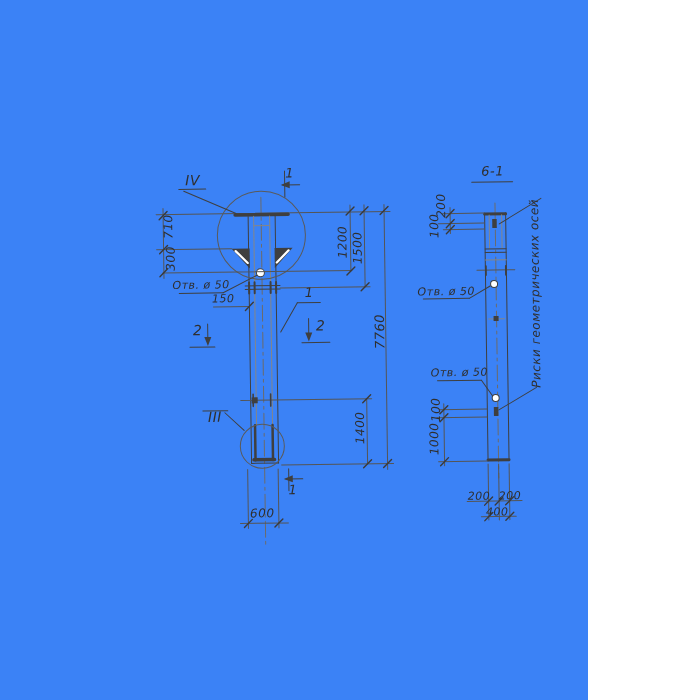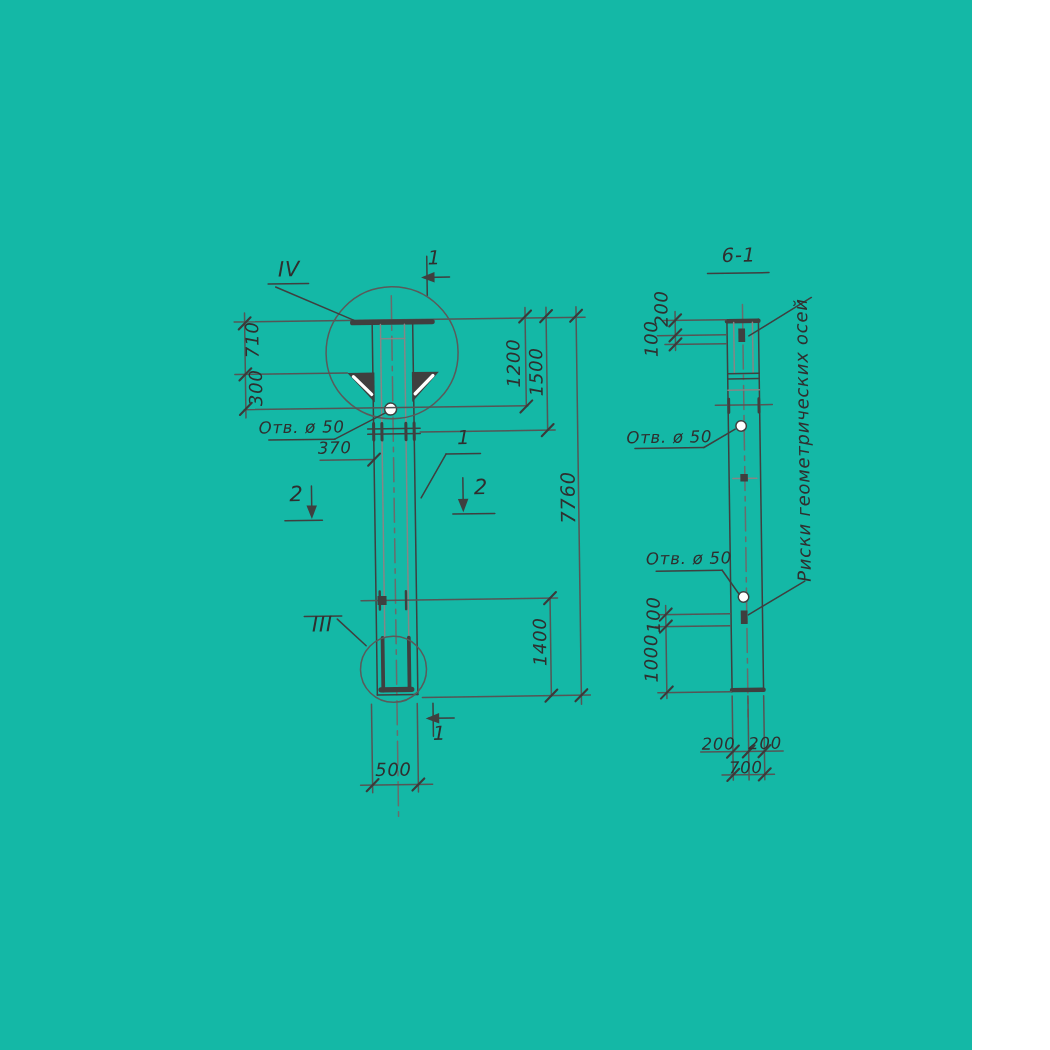--- a/index.html
+++ b/index.html
@@ -1,16 +1,16 @@
 <!DOCTYPE html>
 <html><head>
 <meta charset="utf-8">
 <style>
   html,body{margin:0;padding:0;background:#fff;}
-  .canvas{position:relative;width:648px;height:700px;background:#14b8a6;overflow:hidden;
+  .canvas{position:relative;width:588px;height:700px;background:#3b82f6;overflow:hidden;
           font-family:"DejaVu Sans",sans-serif;}
   .sheet{position:absolute;left:0;top:0;width:700px;height:700px;transform:rotate(-0.8deg);}
   .sheet svg{position:absolute;left:0;top:0;}
   .lbl{position:absolute;white-space:nowrap;color:#2f2f2f;
        font:italic 12px "DejaVu Sans",sans-serif;letter-spacing:0.5px;
        transform:translate(-50%,-50%);}
   .lbl.v{transform:translate(-50%,-50%) rotate(-90deg);}
   .lbl.big{font-size:14px;}
   .lbl.mid{font-size:13px;}
   .lbl.small{font-size:11px;}
@@ -195,33 +195,33 @@
   <span class="lbl big" style="left:214px;top:415px">III</span>
   <span class="lbl mid" style="left:292px;top:172px">1</span>
   <span class="lbl mid" style="left:291px;top:489px">1</span>
   <span class="lbl big" style="left:198px;top:328px">2</span>
   <span class="lbl big" style="left:321px;top:325px">2</span>
   <span class="lbl mid" style="left:310px;top:292px">1</span>
   <span class="lbl small" style="left:202px;top:283px">Отв. ø 50</span>
 
   <span class="lbl v" style="left:170px;top:224px">710</span>
   <span class="lbl v" style="left:172px;top:256px">300</span>
-  <span class="lbl small" style="left:224px;top:297px">370</span>
+  <span class="lbl small" style="left:224px;top:297px">150</span>
   <span class="lbl v" style="left:344px;top:242px">1200</span>
   <span class="lbl v" style="left:359px;top:248px">1500</span>
   <span class="lbl v mid" style="left:380px;top:332px">7760</span>
   <span class="lbl v" style="left:359px;top:428px">1400</span>
-  <span class="lbl" style="left:260px;top:512px">500</span>
+  <span class="lbl" style="left:260px;top:512px">600</span>
 
   <span class="lbl mid" style="left:495px;top:173px">6-1</span>
   <span class="lbl v" style="left:443px;top:207px">200</span>
   <span class="lbl v" style="left:436px;top:227px">100</span>
   <span class="lbl small" style="left:447px;top:293px">Отв. ø 50</span>
   <span class="lbl small" style="left:459px;top:374px">Отв. ø 50</span>
   <span class="lbl v" style="left:435px;top:411px">100</span>
   <span class="lbl v" style="left:433px;top:440px">1000</span>
   <span class="lbl small" style="left:477px;top:498px">200</span>
   <span class="lbl small" style="left:508px;top:498px">200</span>
-  <span class="lbl small" style="left:495px;top:514px">700</span>
+  <span class="lbl small" style="left:495px;top:514px">400</span>
   <span class="lbl v" style="left:536px;top:296px">Риски геометрических осей</span>
 
  </div>
 </div>
 
 </body></html>

